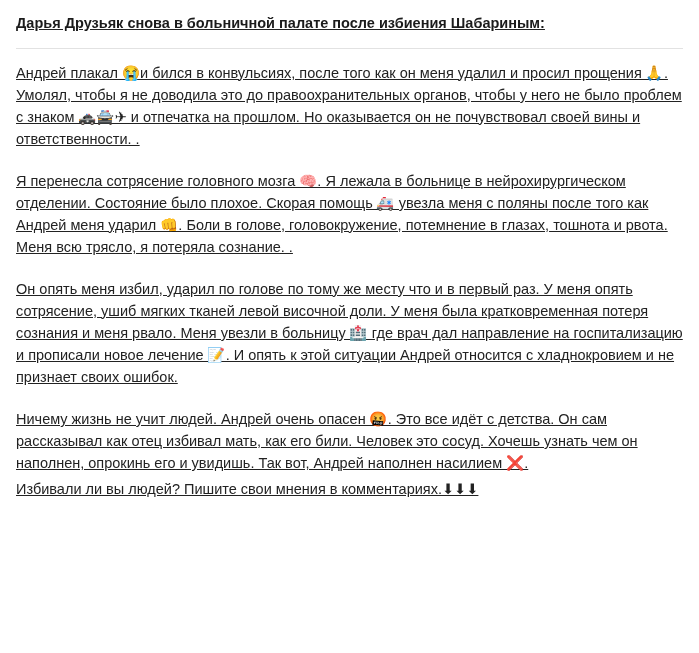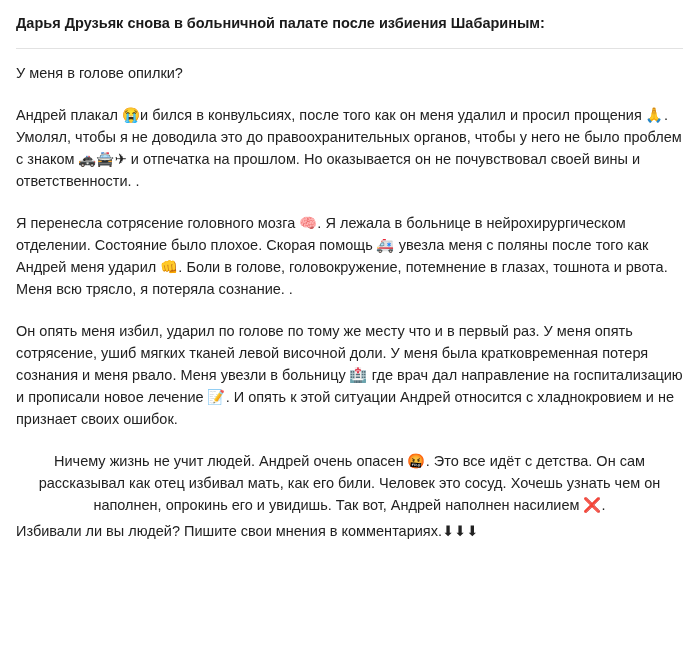--- a/index.html
+++ b/index.html
@@ -11,20 +11,21 @@
     width: 699px;
     height: 653px;
     font-family: "Liberation Sans", sans-serif;
     color: #222222;
     overflow: hidden;
   }
   .page {
     width: 699px;
     box-sizing: border-box;
     padding: 14px 16px 0 16px;
+    text-decoration: underline;
   }
   .headline {
     font-size: 14.5px;
     font-weight: bold;
     color: #1b1b1b;
     line-height: 1.35;
     margin: 0 0 14px 0;
   }
   .divider {
     height: 1px;
@@ -37,33 +38,31 @@
     line-height: 1.52;
     color: #222222;
     margin: 0 0 20px 0;
     text-align: left;
   }
   .body-block:last-child {
     margin-bottom: 12px;
   }
   .tight {
     margin-bottom: 4px;
-    text-align: center;
   }
 </style>
 </head>
 <body>
 
 <div class="page">
 
   <p class="headline">Дарья Друзьяк снова в больничной палате после избиения Шабариным:</p>
 
   <hr class="divider">
 
-  <p class="body-block">У меня в голове опилки?</p>
 
   <p class="body-block">Андрей плакал 😭и бился в конвульсиях, после того как он меня удалил и просил прощения 🙏. Умолял, чтобы я не доводила это до правоохранительных органов, чтобы у него не было проблем с знаком 🚓🚔✈ и отпечатка на прошлом. Но оказывается он не почувствовал своей вины и ответственности. .</p>
 
   <p class="body-block">Я перенесла сотрясение головного мозга 🧠. Я лежала в больнице в нейрохирургическом отделении. Состояние было плохое. Скорая помощь 🚑 увезла меня с поляны после того как Андрей меня ударил 👊. Боли в голове, головокружение, потемнение в глазах, тошнота и рвота. Меня всю трясло, я потеряла сознание. .</p>
 
   <p class="body-block">Он опять меня избил, ударил по голове по тому же месту что и в первый раз. У меня опять сотрясение, ушиб мягких тканей левой височной доли. У меня была кратковременная потеря сознания и меня рвало. Меня увезли в больницу 🏥 где врач дал направление на госпитализацию и прописали новое лечение 📝. И опять к этой ситуации Андрей относится с хладнокровием и не признает своих ошибок.</p>
 
   <p class="body-block tight">Ничему жизнь не учит людей. Андрей очень опасен 🤬. Это все идёт с детства. Он сам рассказывал как отец избивал мать, как его били. Человек это сосуд. Хочешь узнать чем он наполнен, опрокинь его и увидишь. Так вот, Андрей наполнен насилием ❌.</p>
 
   <p class="body-block">Избивали ли вы людей? Пишите свои мнения в комментариях.⬇⬇⬇</p>

